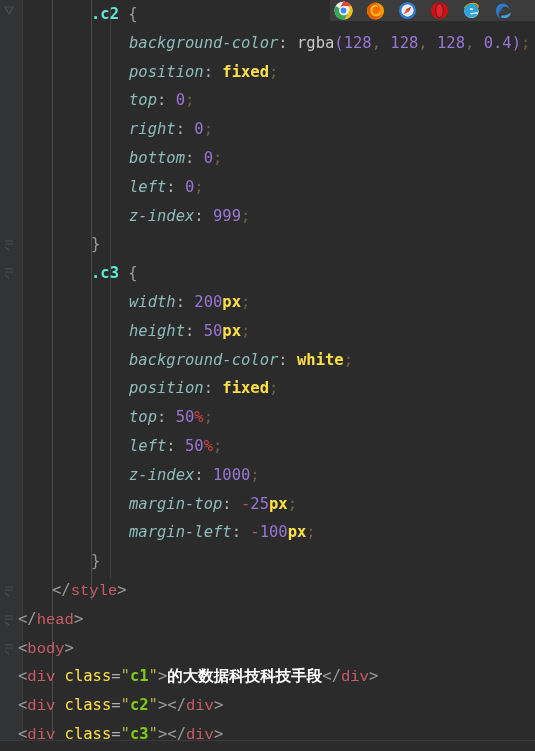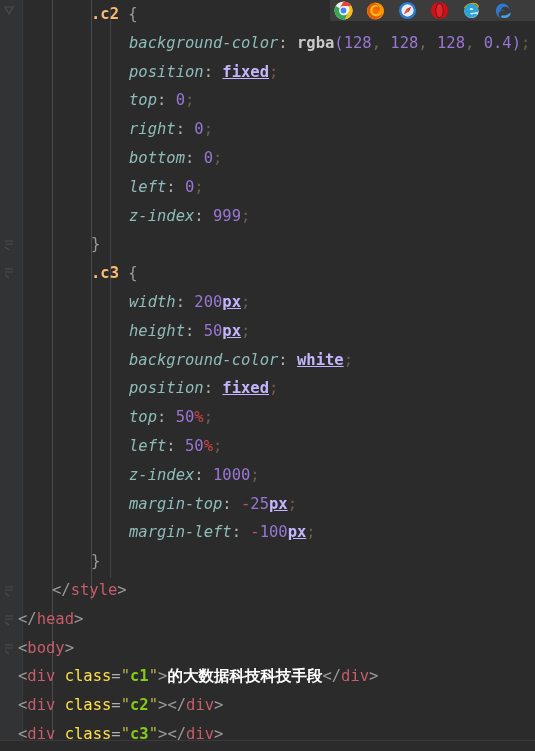--- a/index.html
+++ b/index.html
@@ -56,34 +56,34 @@
     line-height: 28.8px;
     white-space: pre;
     letter-spacing: 0px;
   }
   .line {
     height: 28.8px;
     padding-left: 0px;
   }
 
   
-  .sel      { color: #fdba74; font-weight: bold; margin-top: 30px; }      
+  .sel      { color: #5eead4; font-weight: bold; margin-top: 30px; }      
   .brace    { color: #9a9a9a; }
   .prop     { color: #8fbcbb; font-style: italic; }     
   .punct    { color: #b0b0b0; }
-  .kw       { color: #c4b5fd; font-weight: bold; text-decoration: underline; }      
+  .kw       { color: #fde047; font-weight: bold; }      
   .num      { color: #9876d3; }                          
   .pct      { color: #cc4444; }                          
   .neg      { color: #c05070; }                          
-  .fn       { color: #c8c8c8; font-weight: bold; }                          
+  .fn       { color: #c8c8c8; }                          
   .paren    { color: #9876d3; }
   .comma    { color: #7a6a52; }
   .semi     { color: #6e5f4a; }
   .tagbr    { color: #9a9a9a; }                          
-  .tag      { color: #c75c6a; }                          
+  .tag      { color: #c75c6a; font-family: Liberation Mono, monospace; }                          
   .attr     { color: #fde047; }                          
   .eq       { color: #b0b0b0; }
   .str      { color: #84cc16; font-weight: bold; }       
   .quote    { color: #b5b54a; }
   .text     { color: #ffffff; font-weight: bold; font-family: Liberation Serif, serif; }
 
   
   .browser-bar {
     position: absolute;
     left: 330px;

